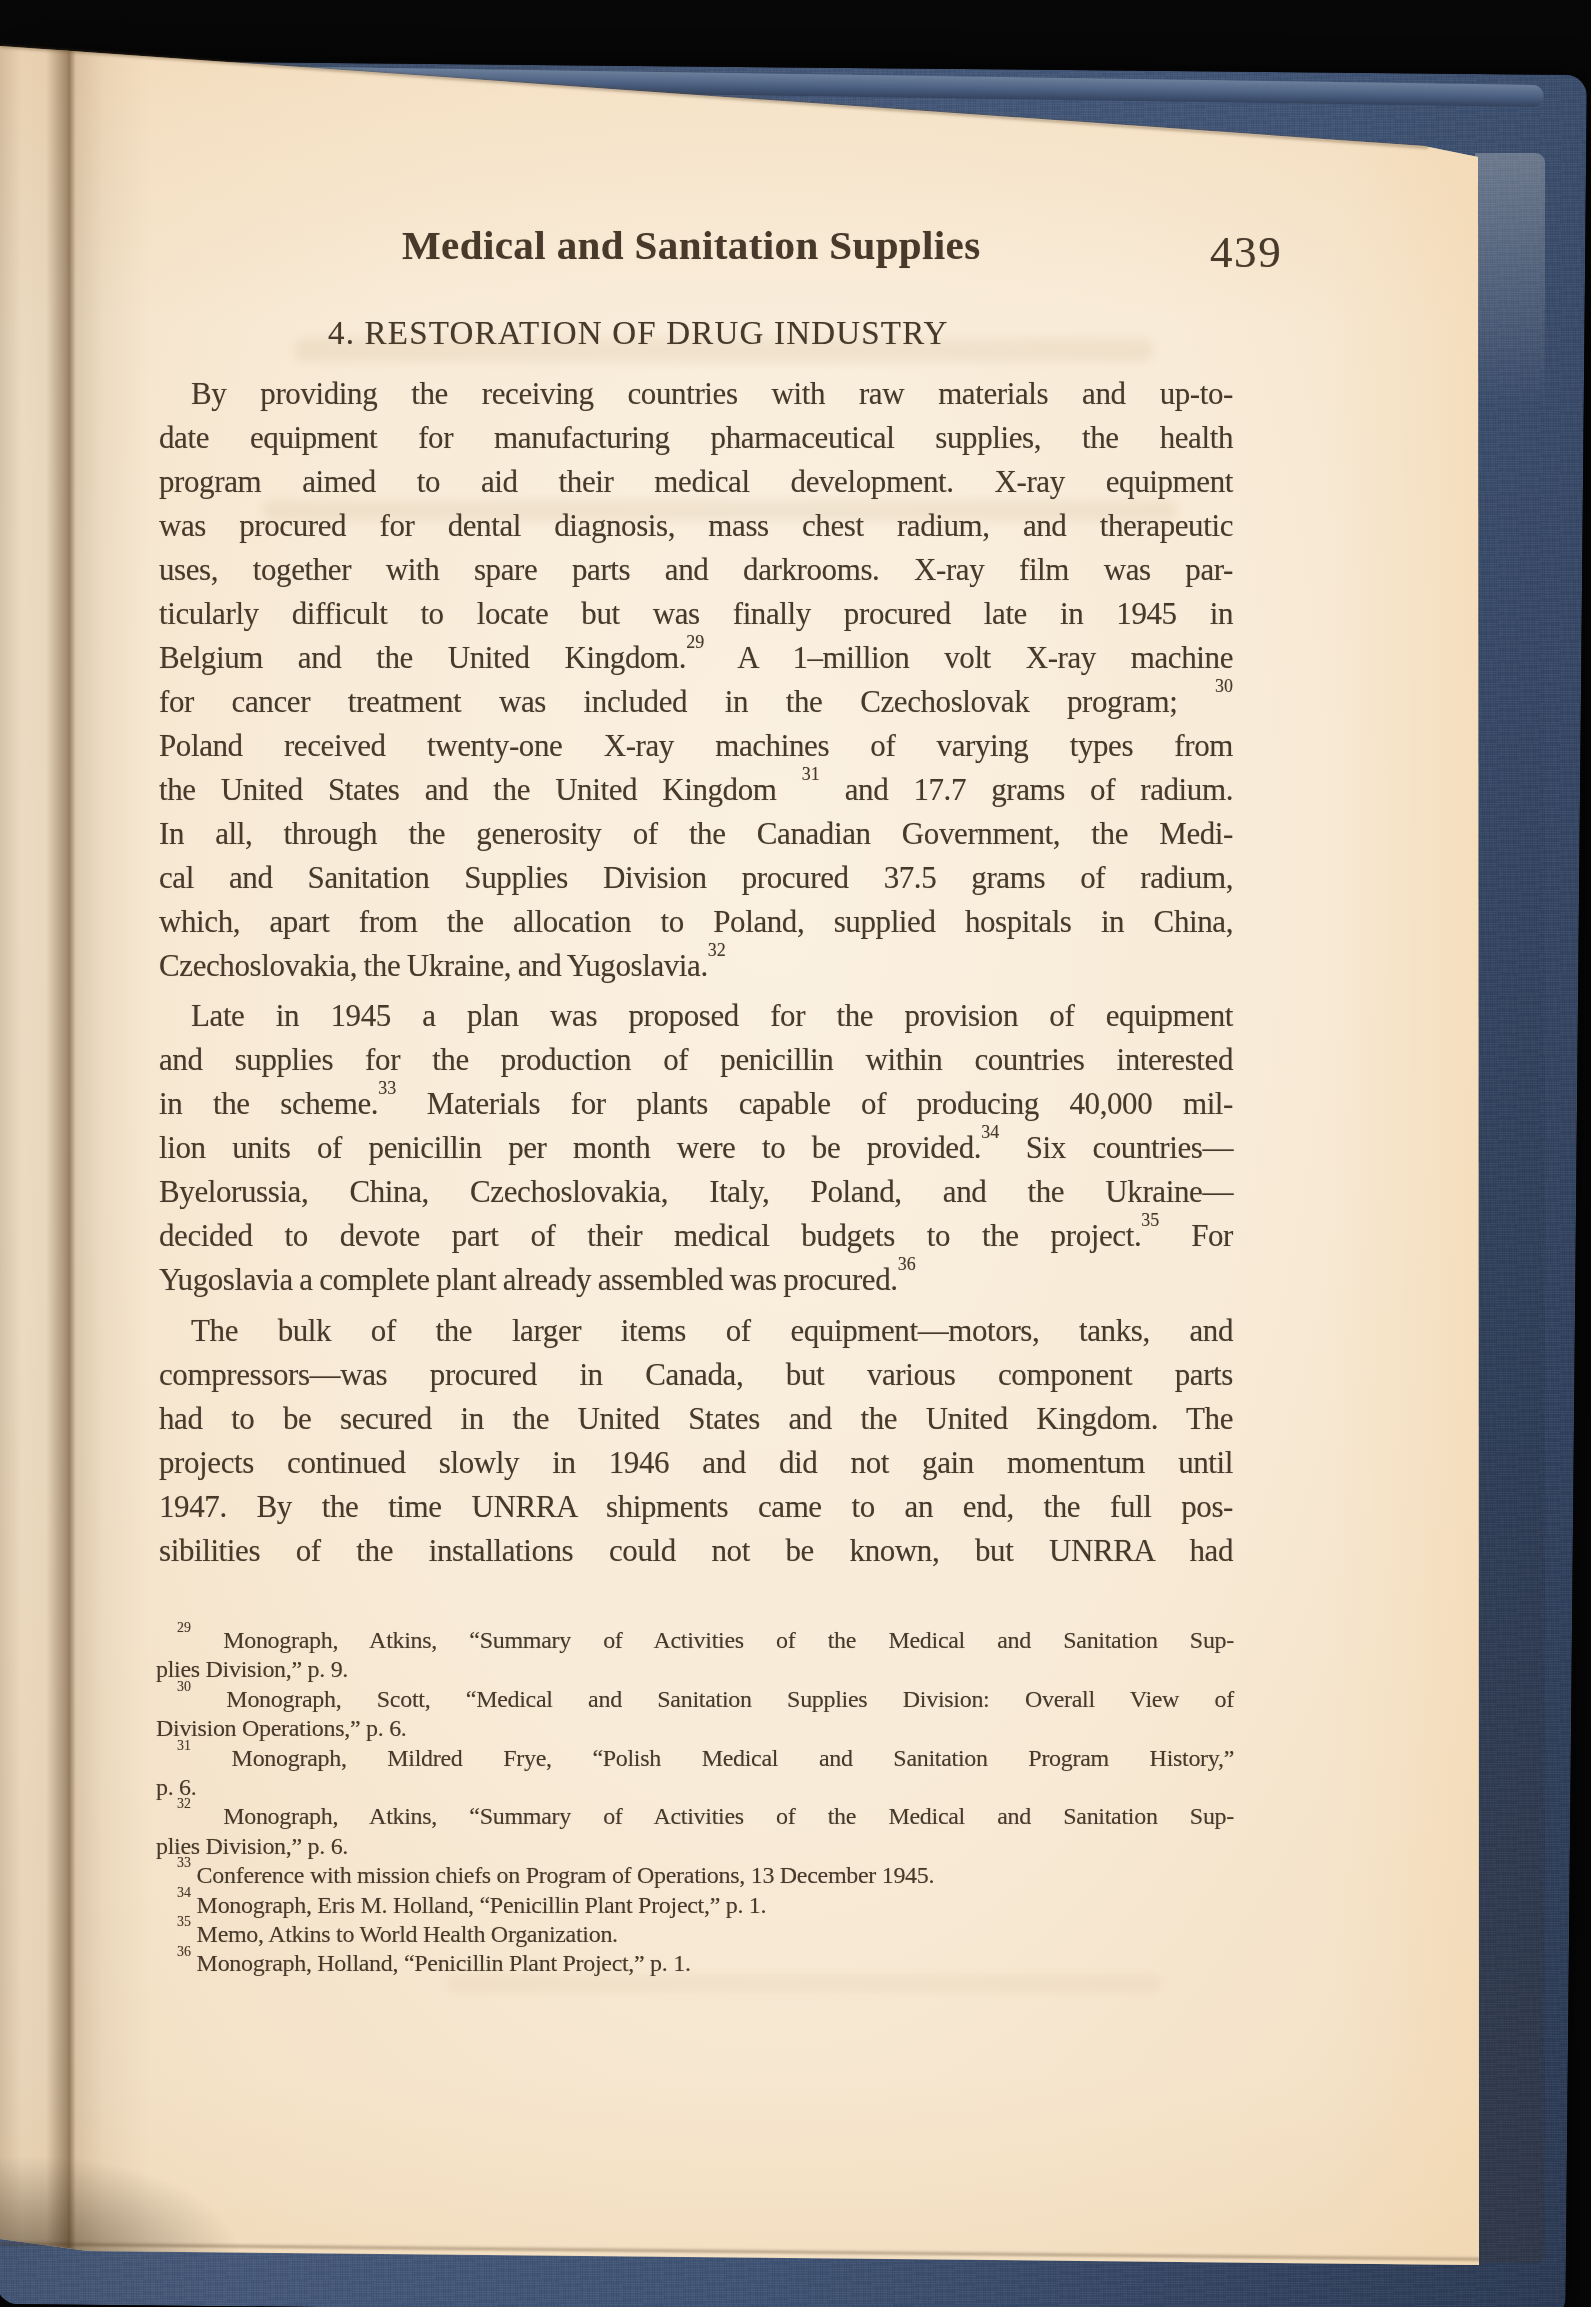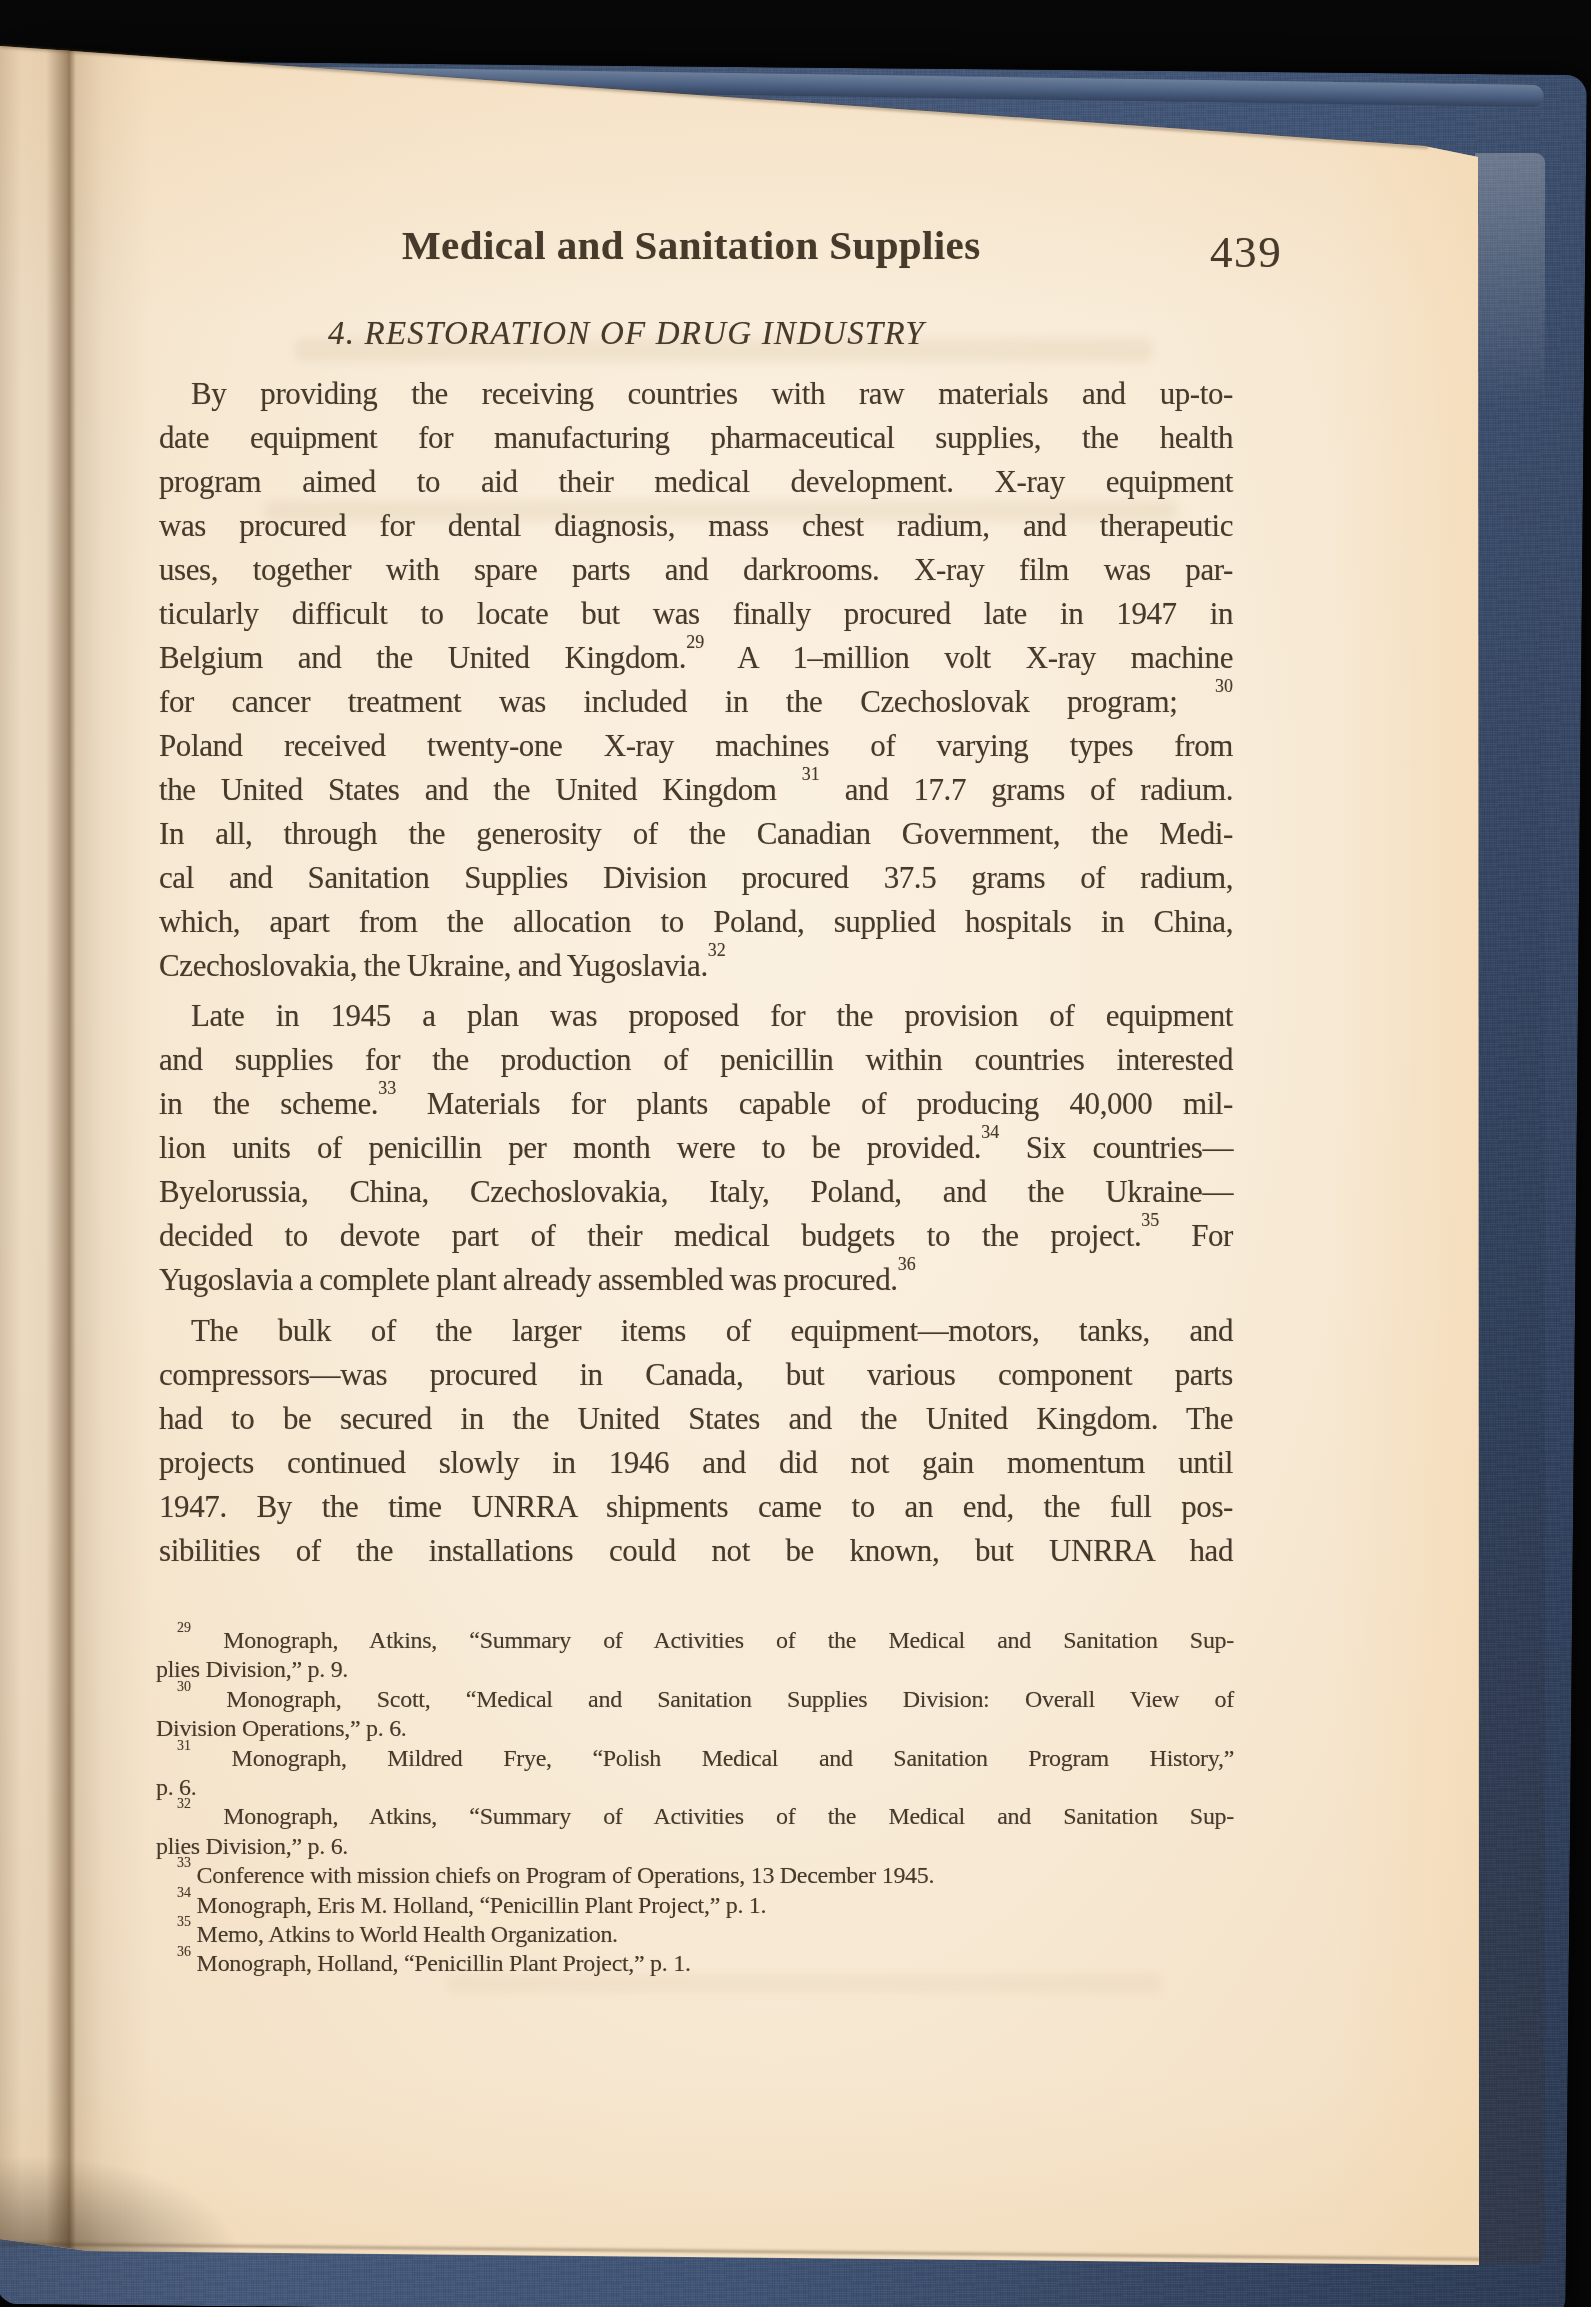--- a/index.html
+++ b/index.html
@@ -71,21 +71,21 @@
   .gutter-bottom-shadow{
     position:absolute;left:0;top:2141px;width:271px;height:119px;pointer-events:none;
     background:radial-gradient(ellipse at 12% 100%, rgba(40,28,14,.5) 0%, rgba(40,28,14,0) 62%);
   }
   
   .ghost{position:absolute;border-radius:9.5px;filter:blur(4.8px);background:#b3946a;opacity:.12;}
   
   .ink{color:#473a2b;text-shadow:0 0 0.8px rgba(71,58,43,.4);}
   .running-head{position:absolute;left:402px;top:221px;font-size:41px;letter-spacing:0.4px;white-space:nowrap;font-weight:bold;}
   .page-num{position:absolute;left:1210px;top:226px;font-size:45px;letter-spacing:1.6px;}
-  .section-heading{position:absolute;left:328px;top:315px;font-size:33px;font-style:italic;letter-spacing:1.2px;white-space:nowrap;}
+  .section-heading{position:absolute;left:328px;top:315px;font-size:33px;letter-spacing:1.2px;white-space:nowrap;}
   .body-text{position:absolute;left:159px;top:372px;width:1074px;font-size:31px;line-height:44px;letter-spacing:-0.4px;word-spacing:-0.8px;font-family:Liberation Serif, serif;}
   .para{margin:0 0 6.4px 0;}
   .footnotes{position:absolute;left:156px;top:1626px;width:1078px;font-size:24px;line-height:29.4px;letter-spacing:-0.3px;}
   .footnote{margin:0;}
   .tline{text-align:left;}
   .tline.just{text-align:justify;text-align-last:justify;}
   .para .tline.first{text-indent:32px;}
   .footnote .tline.first{text-indent:21px;}
   sup.fnref{font-size:58%;line-height:0;position:relative;top:-.5em;letter-spacing:0;}
 </style>
@@ -109,21 +109,21 @@
   <div class="page-num ink">439</div>
   <div class="section-heading ink">4. RESTORATION OF DRUG INDUSTRY</div>
 
   <div class="body-text ink" id="body-text">
       <div class="para">
         <div class="tline just first"><span>By providing the receiving countries with raw materials and up-to-</span></div>
         <div class="tline just"><span>date equipment for manufacturing pharmaceutical supplies, the health</span></div>
         <div class="tline just"><span>program aimed to aid their medical development. X-ray equipment</span></div>
         <div class="tline just"><span>was procured for dental diagnosis, mass chest radium, and therapeutic</span></div>
         <div class="tline just"><span>uses, together with spare parts and darkrooms. X-ray film was par-</span></div>
-        <div class="tline just"><span>ticularly difficult to locate but was finally procured late in 1947 in</span></div>
+        <div class="tline just"><span>ticularly difficult to locate but was finally procured late in 1945 in</span></div>
         <div class="tline just"><span>Belgium and the United Kingdom.</span><sup class="fnref">29</sup><span> A 1–million volt X-ray machine</span></div>
         <div class="tline just"><span>for cancer treatment was included in the Czechoslovak program; </span><sup class="fnref">30</sup></div>
         <div class="tline just"><span>Poland received twenty-one X-ray machines of varying types from</span></div>
         <div class="tline just"><span>the United States and the United Kingdom </span><sup class="fnref">31</sup><span> and 17.7 grams of radium.</span></div>
         <div class="tline just"><span>In all, through the generosity of the Canadian Government, the Medi-</span></div>
         <div class="tline just"><span>cal and Sanitation Supplies Division procured 37.5 grams of radium,</span></div>
         <div class="tline just"><span>which, apart from the allocation to Poland, supplied hospitals in China,</span></div>
         <div class="tline"><span>Czechoslovakia, the Ukraine, and Yugoslavia.</span><sup class="fnref">32</sup></div>
       </div>
       <div class="para">

